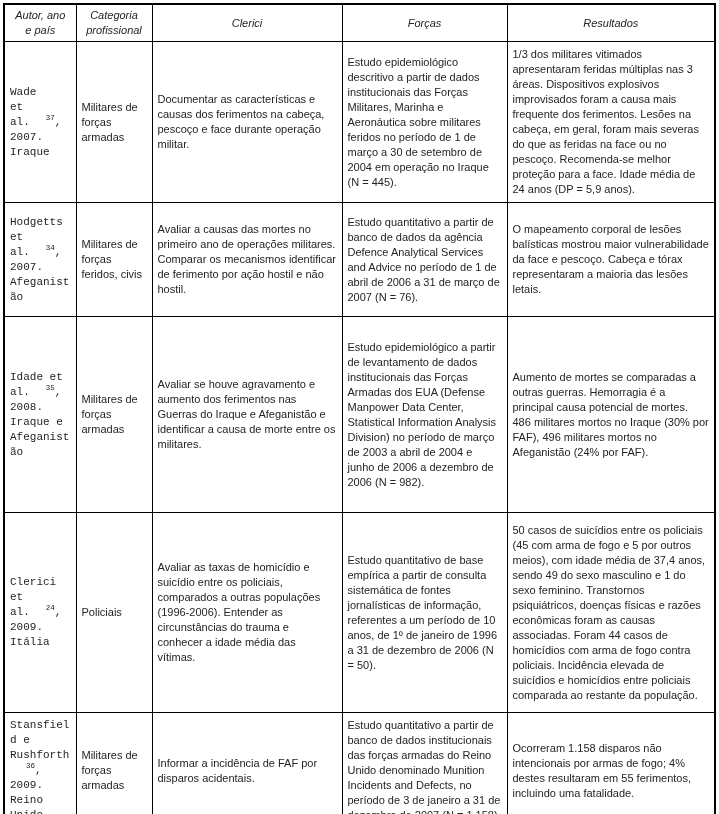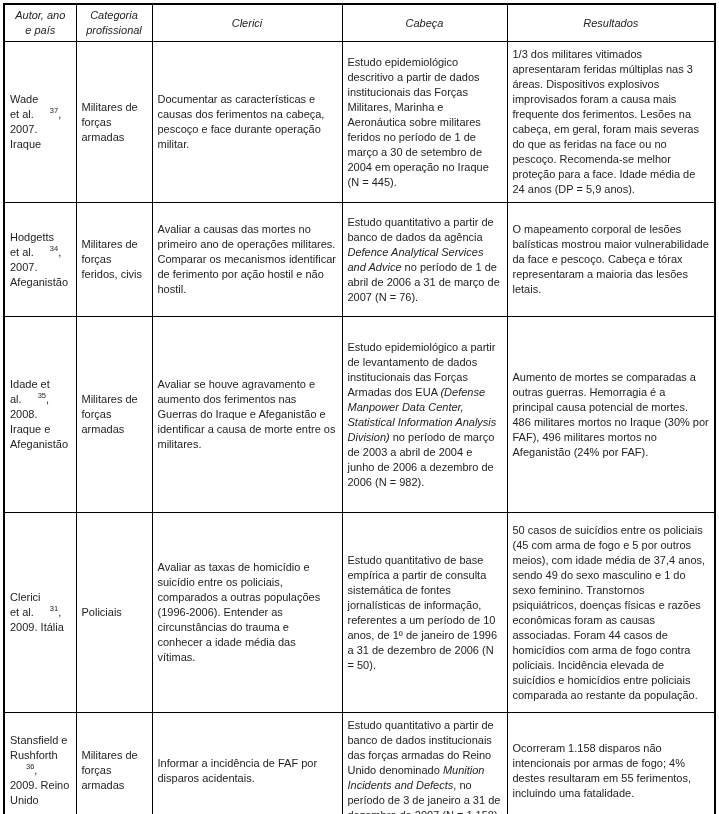--- a/index.html
+++ b/index.html
@@ -29,23 +29,23 @@
     font-weight: normal;
     text-align: left;
     word-wrap: break-word;
   }
   th {
     font-style: italic;
     text-align: center;
     white-space: pre-line;
     padding: 3px 2px;
   }
-  td.pre { white-space: pre-line; }
+  td.pre { white-space: pre-line; font-family: Liberation Mono, monospace; }
   sup { font-size: 7.5px; line-height: 0; vertical-align: super; padding-left: 16px; }
-  .i { font-style: italic; }
+  .i { }
   tr.hrow  { height: 32px; margin-top: 20px; }
   tr.row0  { height: 160px; }
   tr.row1  { height: 114px; }
   tr.row2  { height: 196px; }
   tr.row3  { height: 200px; }
   tr.row4  { height: 100px; }
   col.c-author   { width: 72px; }
   col.c-category { width: 76px; }
   col.c-objective{ width: 190px; }
   col.c-methods  { width: 165px; }
@@ -62,21 +62,21 @@
     <col class="c-methods">
     <col class="c-results">
   </colgroup>
   <thead>
     <tr class="hrow">
       <th>Autor, ano
 e país</th>
       <th>Categoria
 profissional</th>
       <th>Clerici</th>
-      <th>Cabeça</th>
+      <th>Forças</th>
       <th>Resultados</th>
     </tr>
   </thead>
   <tbody>
     <tr class="row0">
       <td class="pre"><span>Wade
 et al.</span><sup>37</sup><span>,
 2007. Iraque</span></td>
       <td>Militares de forças armadas</td>
       <td>Documentar as características e causas dos ferimentos na cabeça, pescoço e face durante operação militar.</td>
@@ -98,21 +98,21 @@
 2008.
 Iraque e
 Afeganistão</span></td>
       <td>Militares de forças armadas</td>
       <td>Avaliar se houve agravamento e aumento dos ferimentos nas Guerras do Iraque e Afeganistão e identificar a causa de morte entre os militares.</td>
       <td><span>Estudo epidemiológico a partir de levantamento de dados institucionais das Forças Armadas dos EUA </span><span class="i">(Defense Manpower Data Center, Statistical Information Analysis Division)</span><span> no período de março de 2003 a abril de 2004 e junho de 2006 a dezembro de 2006 (N = 982).</span></td>
       <td>Aumento de mortes se comparadas a outras guerras. Hemorragia é a principal causa potencial de mortes. 486 militares mortos no Iraque (30% por FAF), 496 militares mortos no Afeganistão (24% por FAF).</td>
     </tr>
     <tr class="row3">
       <td class="pre"><span>Clerici
-et al.</span><sup>31</sup><span>,
+et al.</span><sup>24</sup><span>,
 2009. Itália</span></td>
       <td>Policiais</td>
       <td>Avaliar as taxas de homicídio e suicídio entre os policiais, comparados a outras populações (1996-2006). Entender as circunstâncias do trauma e conhecer a idade média das vítimas.</td>
       <td><span>Estudo quantitativo de base empírica a partir de consulta sistemática de fontes jornalísticas de informação, referentes a um período de 10 anos, de 1º de janeiro de 1996 a 31 de dezembro de 2006 (N = 50).</span></td>
       <td>50 casos de suicídios entre os policiais (45 com arma de fogo e 5 por outros meios), com idade média de 37,4 anos, sendo 49 do sexo masculino e 1 do sexo feminino. Transtornos psiquiátricos, doenças físicas e razões econômicas foram as causas associadas. Foram 44 casos de homicídios com arma de fogo contra policiais. Incidência elevada de suicídios e homicídios entre policiais comparada ao restante da população.</td>
     </tr>
     <tr class="row4">
       <td class="pre"><span>Stansfield e
 Rushforth</span><sup>36</sup><span>,
 2009. Reino

